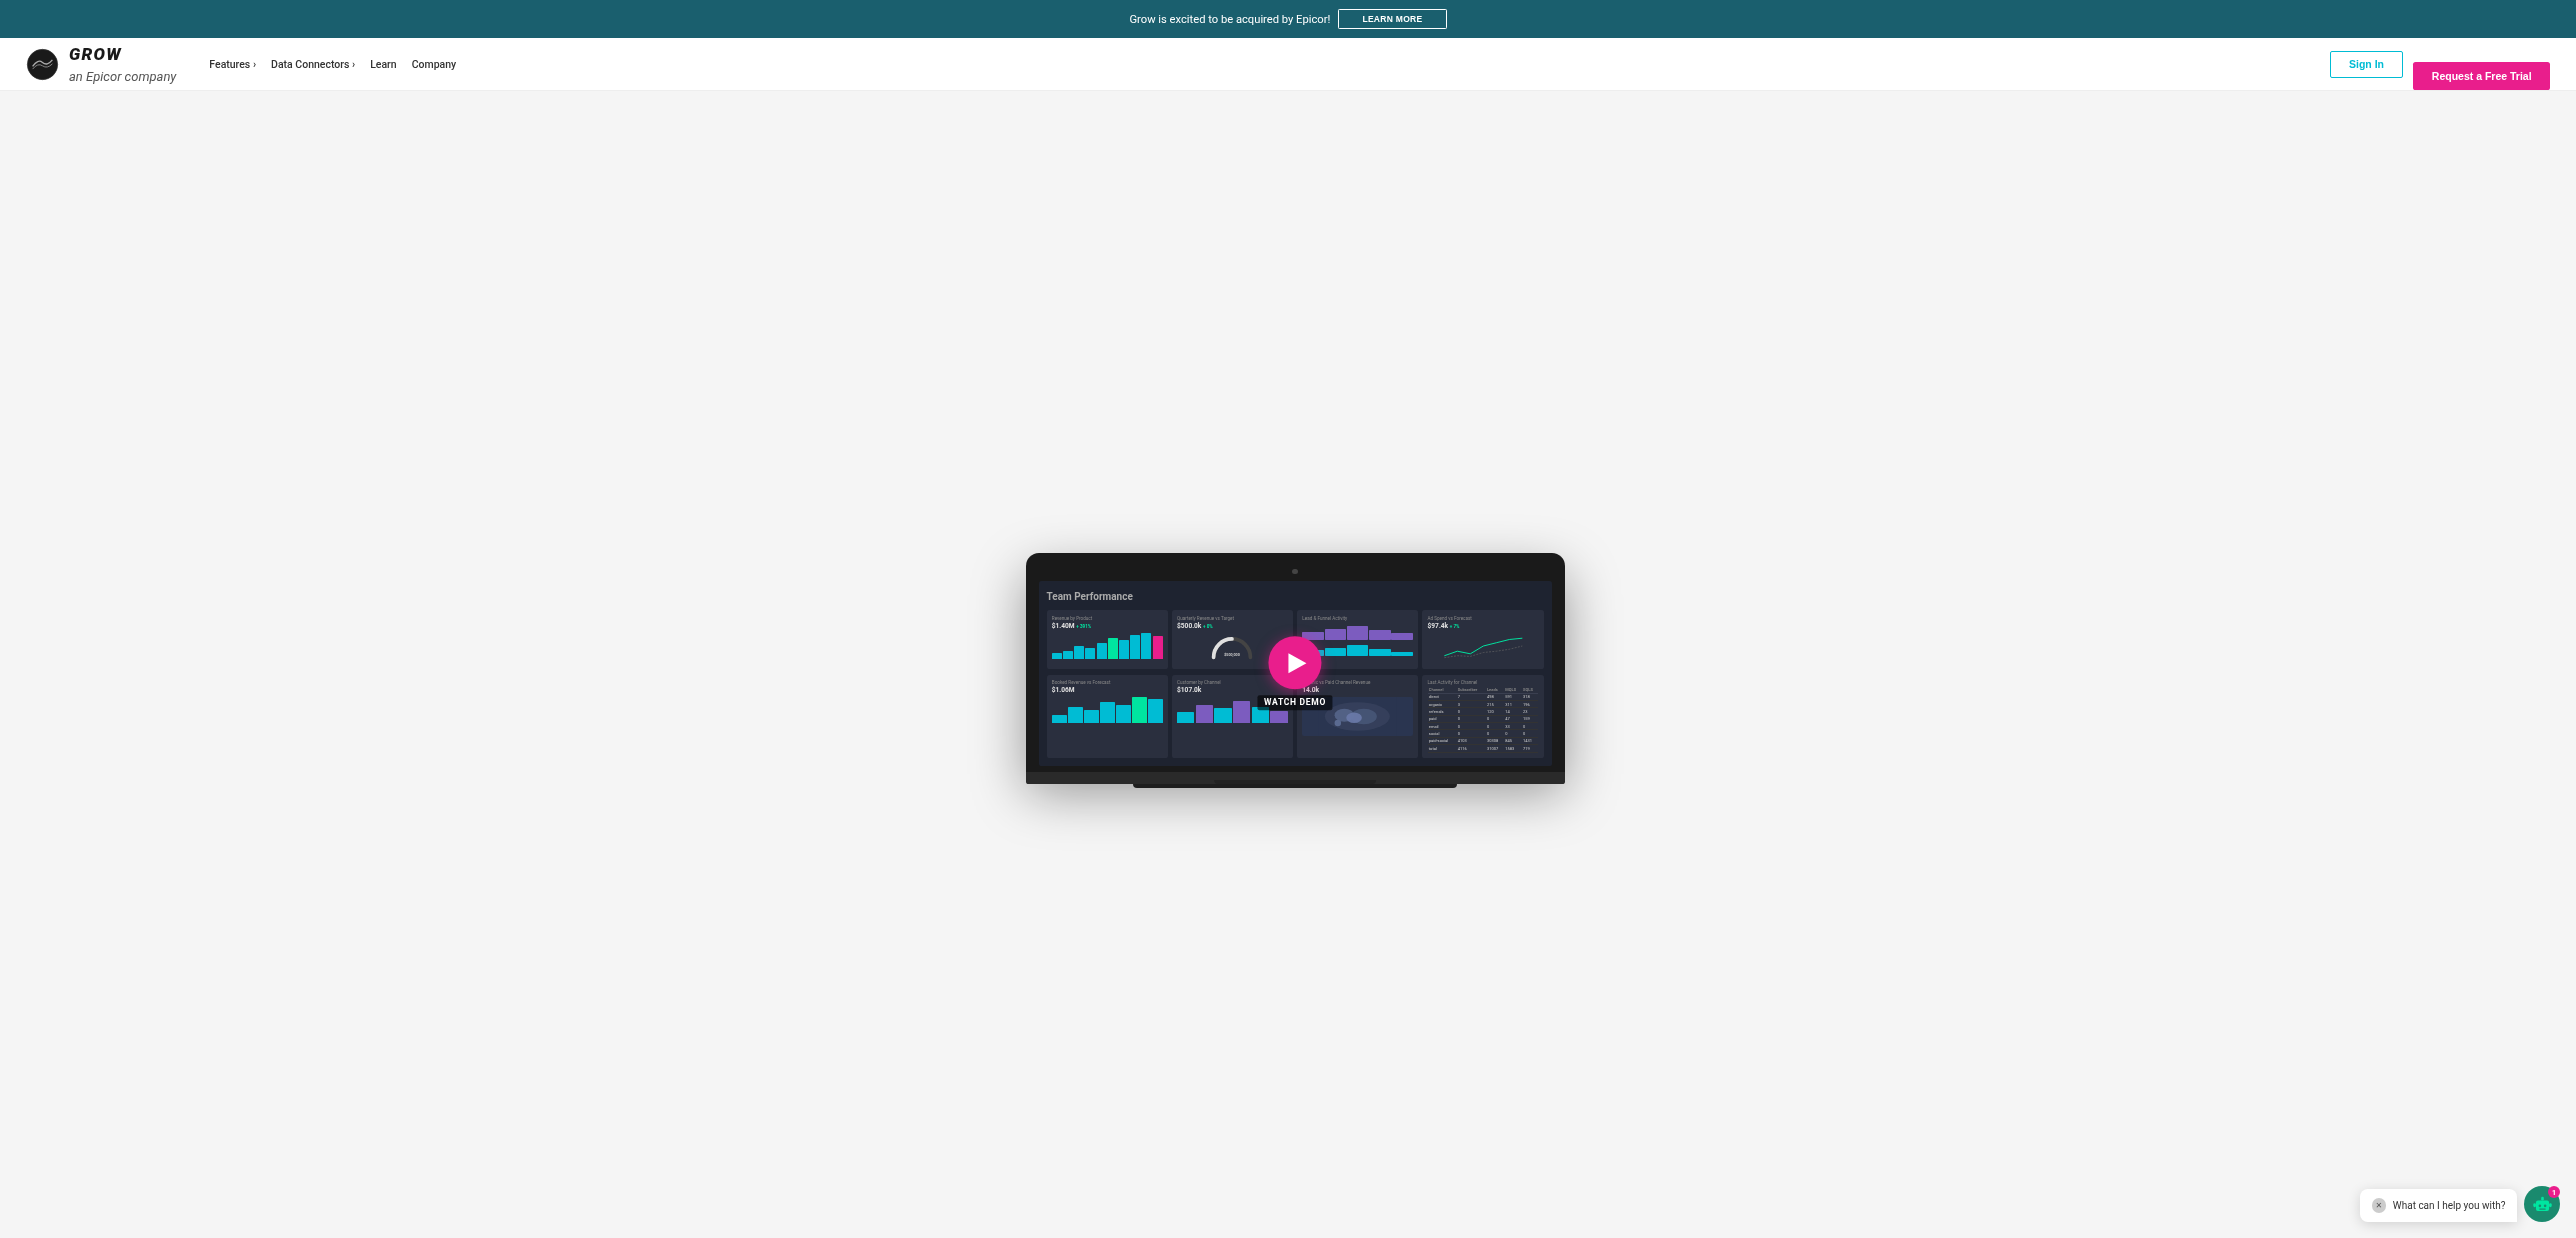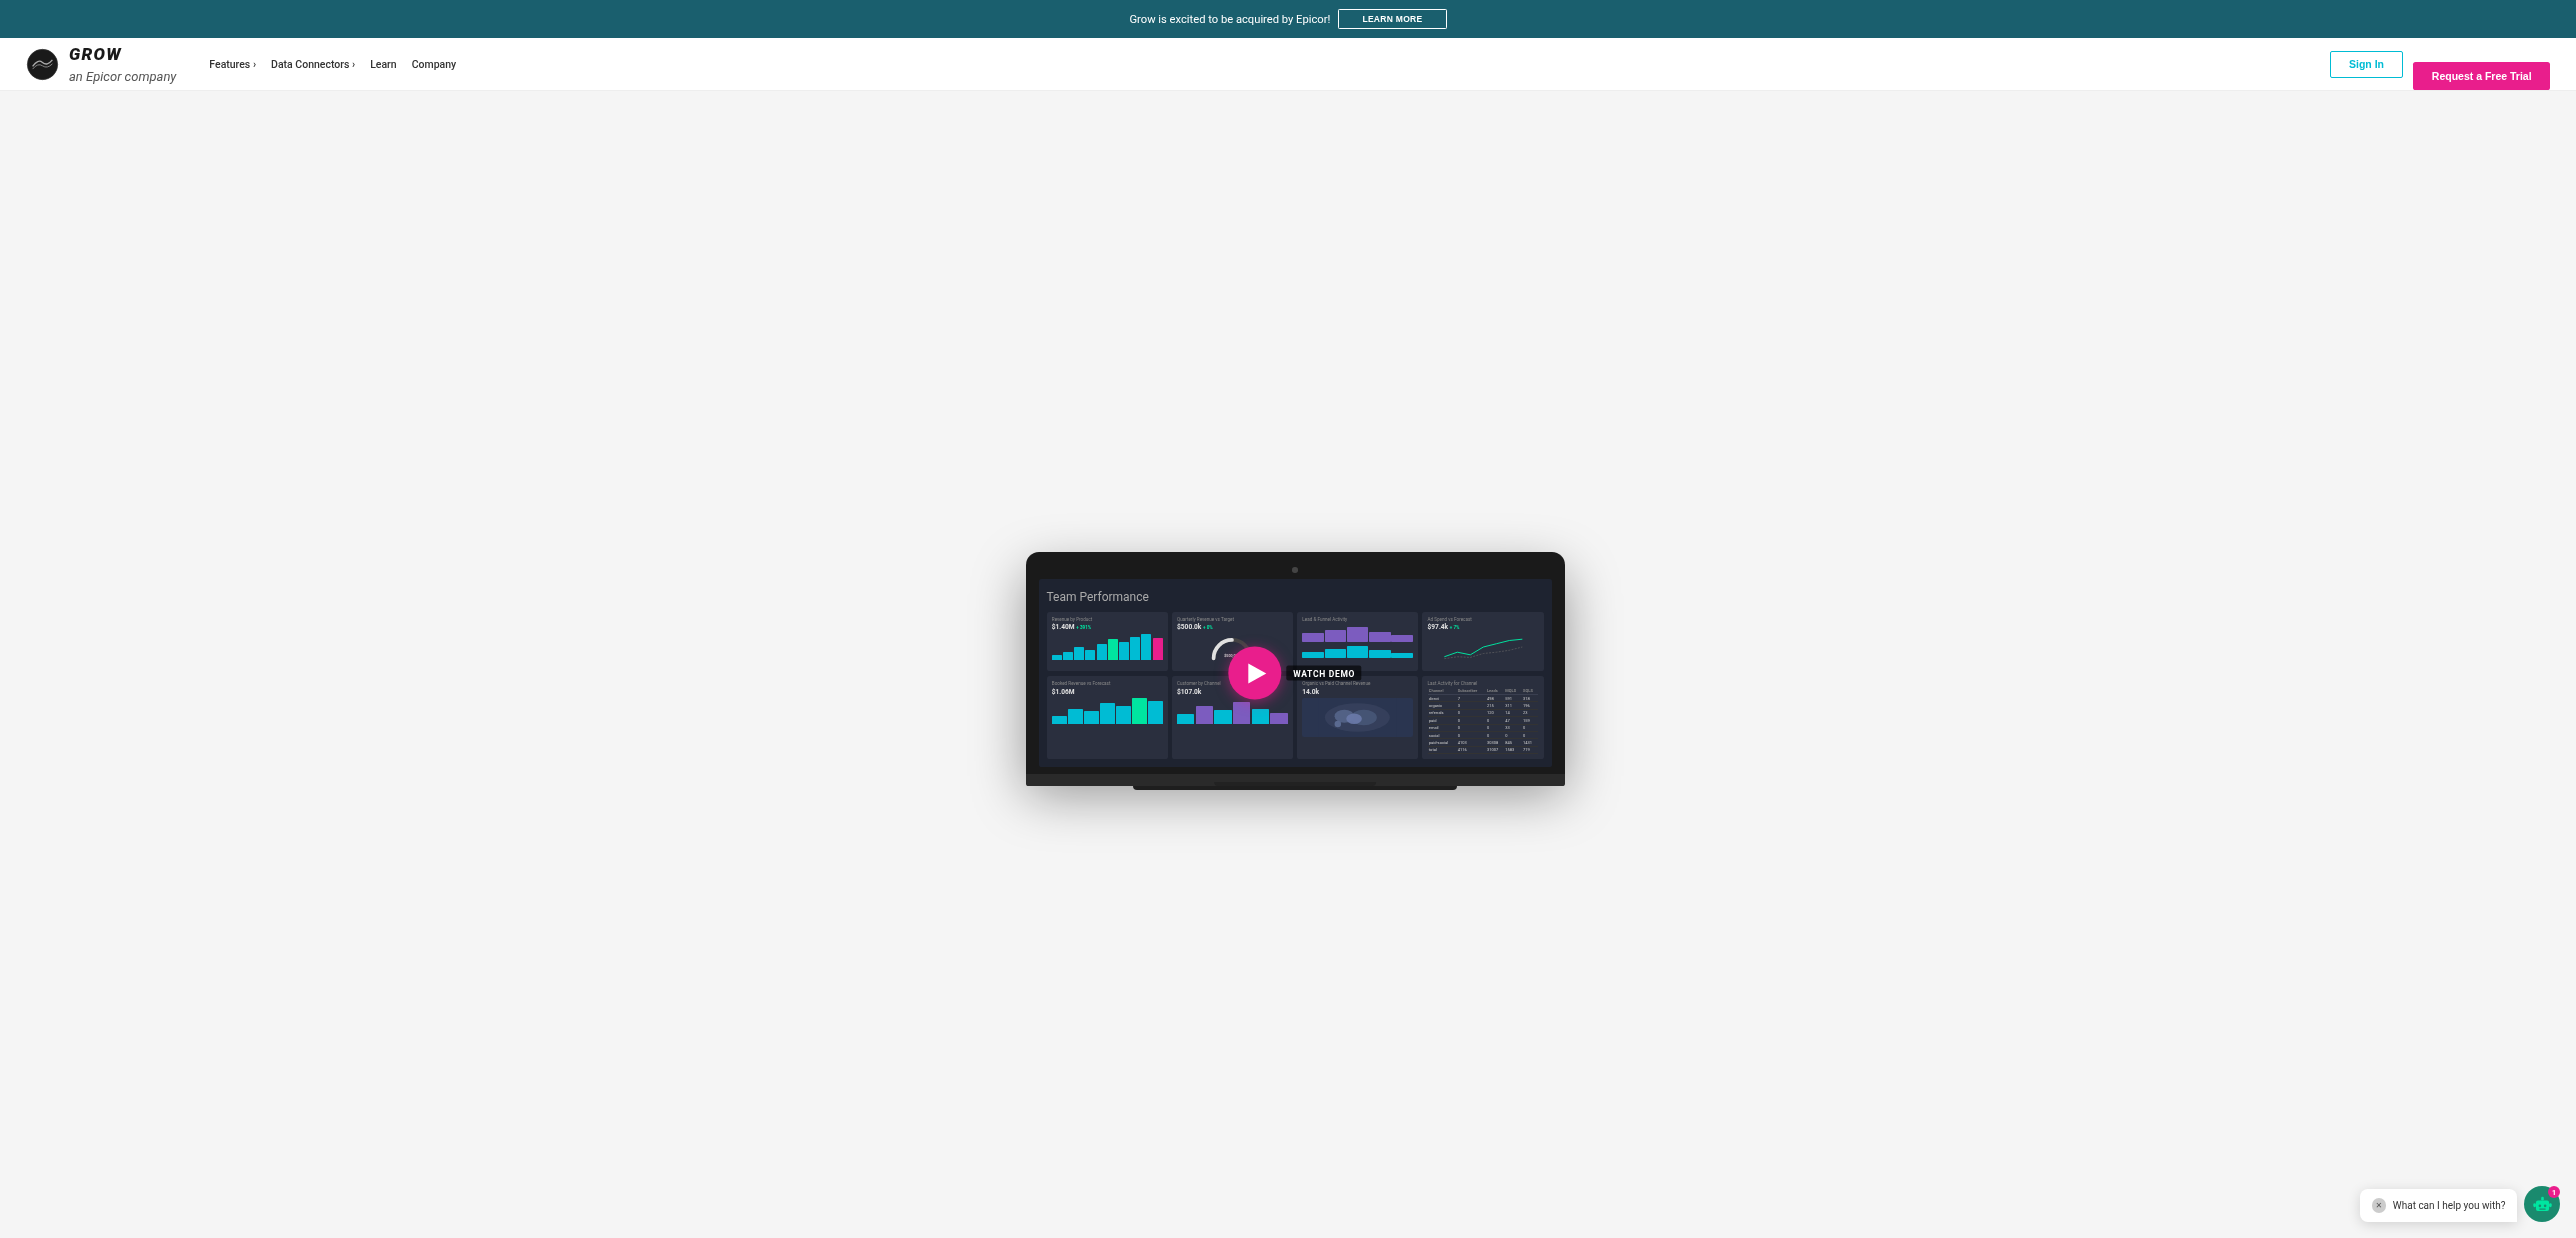--- a/index.html
+++ b/index.html
@@ -181,22 +181,23 @@
     
     .dashboard {
       background: #1e2330;
       padding: 8px;
       display: flex;
       flex-direction: column;
       gap: 5.3px;
     }
     .dash-header {
       color: #aaa;
-      font-size: 12px;
+      font-size: 10px;
       padding: 2.6px 0;
+      font-weight: bold;
     }
     .dash-grid {
       display: grid;
       grid-template-columns: repeat(4, 1fr);
       gap: 4px;
     }
     .dash-card {
       background: #2a2f3e;
       border-radius: 2.6px;
       padding: 5.3px;
@@ -241,21 +242,21 @@
       height: 26px;
     }
     
     .play-overlay {
       position: absolute;
       top: 50%;
       left: 50%;
       transform: translate(-50%, -50%);
       z-index: 10;
       display: flex;
-      flex-direction: row;
+      flex-direction: column;
       align-items: center;
       gap: 5.3px;
     }
     .play-btn {
       width: 53px;
       height: 53px;
       background: #e91e8c;
       border-radius: 50%;
       display: flex;
       align-items: center;

